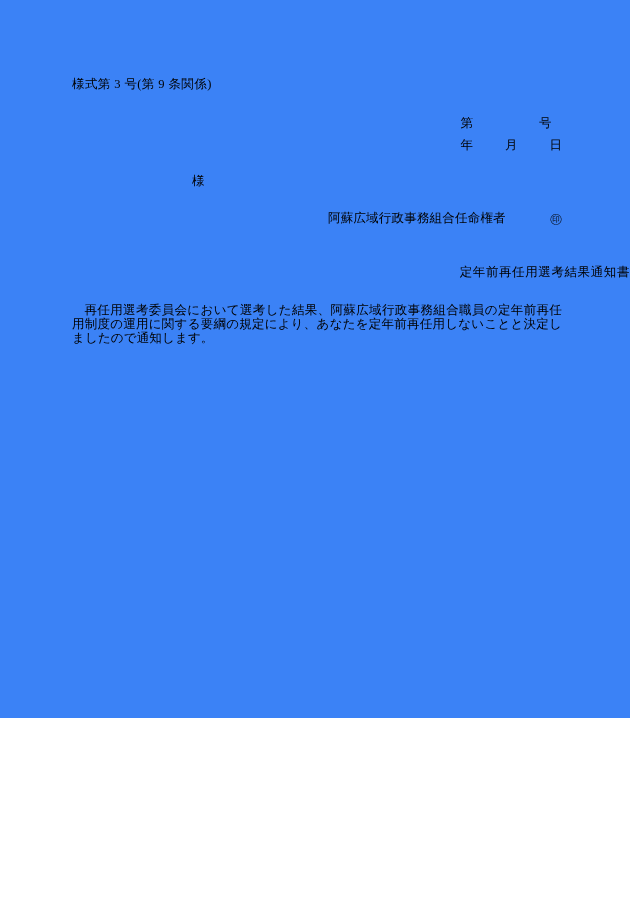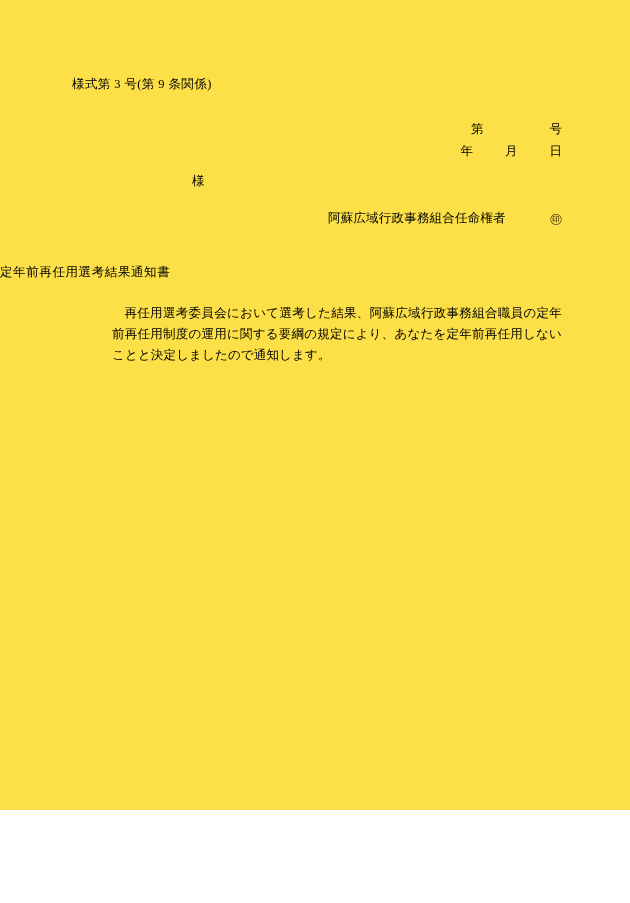--- a/index.html
+++ b/index.html
@@ -7,44 +7,44 @@
     padding: 0;
     background: #ffffff;
   }
   body {
     font-family: "Liberation Serif", "DejaVu Serif", serif;
     color: #000000;
   }
   .page {
     position: relative;
     width: 630px;
-    height: 810px;
-    background: #fde047;
+    height: 718px;
+    background: #3b82f6;
     overflow: hidden;
     box-sizing: border-box;
   }
 
   
   .form-number {
     position: absolute;
     left: 72px;
     top: 76px;
     font-size: 12.5px;
     letter-spacing: 0.4px;
     white-space: nowrap;
   }
 
   
   .doc-meta {
     position: absolute;
     right: 68px;
-    top: 118px;
+    top: 112px;
     font-size: 12.5px;
     line-height: 22px;
-    text-align: right;
+    text-align: left;
   }
   .doc-meta .row {
     display: block;
     white-space: pre;
   }
   .doc-meta .gap-wide { display: inline-block; width: 66px; }
   .doc-meta .gap-mid { display: inline-block; width: 32px; }
 
   
   .addressee {
@@ -71,37 +71,36 @@
     position: relative;
     top: 1px;
   }
 
   
   .doc-title {
     position: absolute;
     left: 0;
     right: 0;
     top: 264px;
-    text-align: left;
+    text-align: right;
     font-size: 12.5px;
     letter-spacing: 0.6px;
   }
 
   
   .body-text {
     position: absolute;
     left: 72px;
     right: 68px;
     top: 303px;
     font-size: 12.5px;
-    line-height: 21px;
+    line-height: 14px;
     text-align: justify;
     text-indent: 1em;
     letter-spacing: 0.15px;
-    margin-left: 40px;
   }
 </style>
 </head>
 <body>
 
 <div class="page">
 
   <div class="form-number">様式第 3 号(第 9 条関係)</div>
 
   <div class="doc-meta">

